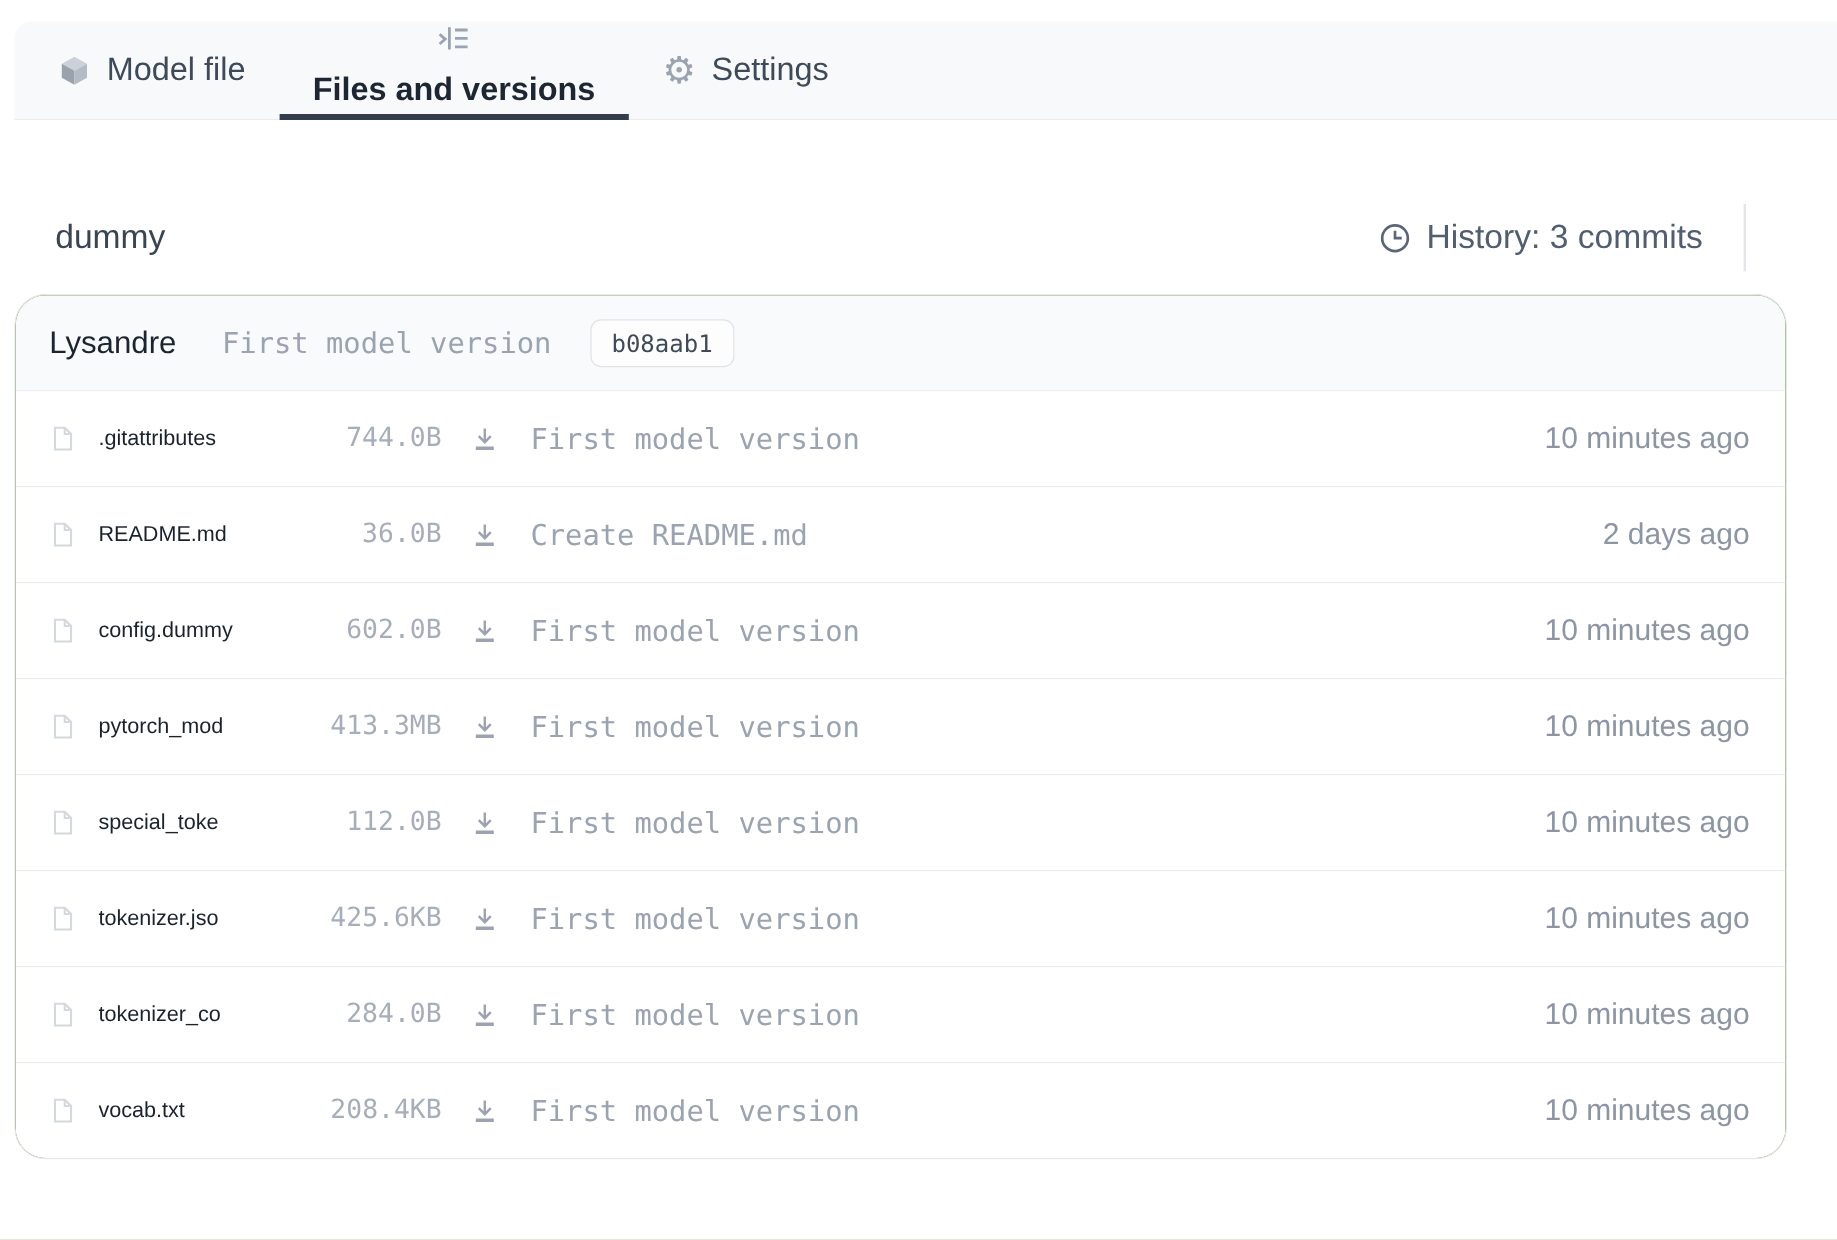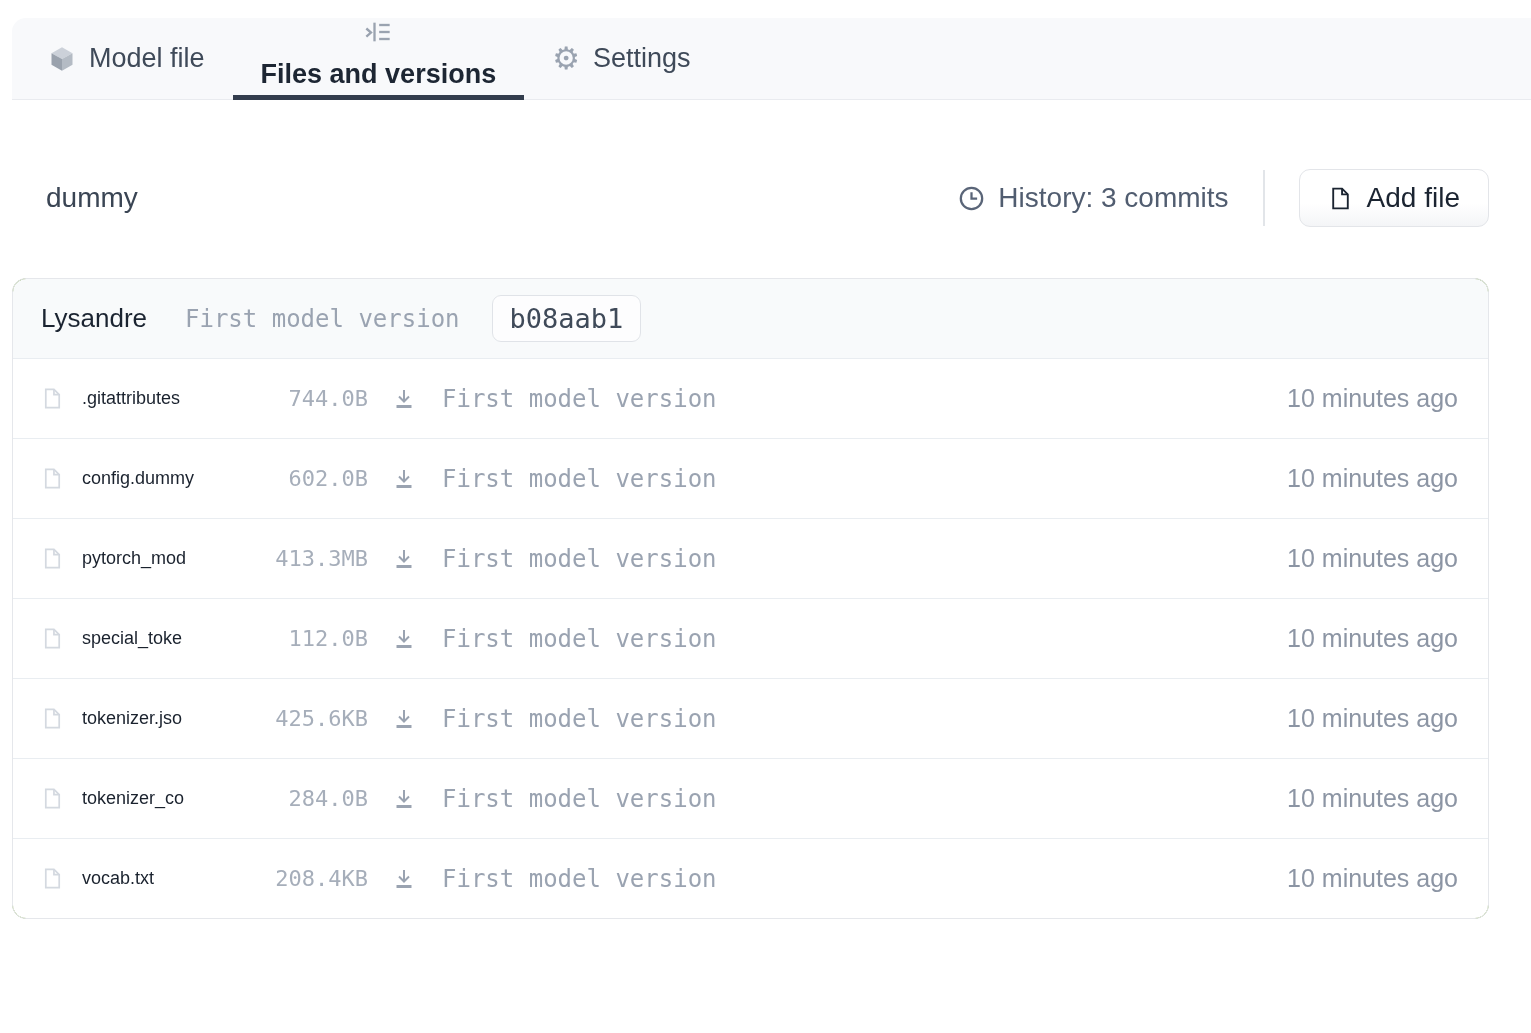--- a/index.html
+++ b/index.html
@@ -30,30 +30,30 @@
   .repo-name { margin-left:34px; font-size:28px; color:#3a4554; }
   .history { margin-left:auto; display:flex; align-items:center; gap:13px;
     font-size:28px; color:#515d70; cursor:pointer; }
   .vsep { width:2px; height:56px; background:#e2e5e9; margin:0 34px; }
   .add-file-btn { height:58px; display:flex; align-items:center; gap:14px;
     padding:0 28px; border:1.5px solid #e3e5e9; border-radius:11px;
     background:linear-gradient(to bottom, #ffffff 60%, #f4f5f7);
     font-size:28px; color:#1b2431; cursor:pointer; }
 
   
-  .card { margin:50px 42px 0 12px; border:1.5px solid #e5e7eb; border-radius:14px;
+  .card { margin:17px 42px 0 12px; border:1.5px solid #e5e7eb; border-radius:26px;
     overflow:hidden; background:#4d7c0f; }
   .commit-head { height:79px; background:#f8fafb; display:flex; align-items:center;
     padding:0 28px; }
   .author { font-size:26px; color:#1b2431; cursor:pointer; }
   .commit-msg-head { margin-left:38px; font-family:"DejaVu Sans Mono", monospace;
     font-size:24px; color:#9aa3b1; }
   .hash-badge { margin-left:32px; padding:7px 17px; border:1.5px solid #e0e3e8;
     border-radius:9px; background:#fdfdfe; font-family:"DejaVu Sans Mono", monospace;
-    font-size:27px; color:#3f4a59; cursor:pointer; }
+    font-size:20px; color:#3f4a59; cursor:pointer; }
 
   .frow { height:80px; display:flex; align-items:center; padding:0 30px 0 28px;
     border-top:1.5px solid #e9edf1; background:#ffffff; }
   .fname { margin-left:18px; width:178px; font-size:18px; color:#1a222e;
     white-space:nowrap; overflow:hidden; cursor:pointer; }
   .fsize { width:108px; text-align:right; font-family:"DejaVu Sans Mono", monospace;
     font-size:22px; color:#a6aeba; }
   .dl { margin-left:24px; display:flex; align-items:center; cursor:pointer; }
   .fmsg { margin-left:26px; flex:1; font-family:"DejaVu Sans Mono", monospace;
     font-size:24px; color:#9aa3b1; white-space:nowrap; overflow:hidden; cursor:pointer; }
@@ -102,29 +102,20 @@
       <svg width="27" height="27" viewBox="0 0 24 24" fill="none" stroke="#5a6578" stroke-width="2">
         <circle cx="12" cy="12" r="9.5"></circle>
         <path d="M12 6.5 V12 H17" fill="none"></path>
       </svg>
     </span>
     <span>History: 3 commits</span>
   </div>
 
   <div class="vsep"></div>
 
-  <button class="add-file-btn">
-    <span style="display:flex;">
-      <svg width="25" height="25" viewBox="0 0 24 24" fill="none" stroke="#1b2431" stroke-width="1.8">
-        <path d="M5 2.5 H13.5 L19 8 V21.5 H5 Z"></path>
-        <path d="M13.5 2.5 V8 H19"></path>
-      </svg>
-    </span>
-    <span>Add file</span>
-  </button>
 </div>
 
 <div class="card">
   <div class="commit-head">
     <span class="author">Lysandre</span>
     <span class="commit-msg-head">First model version</span>
     <span class="hash-badge">b08aab1</span>
   </div>
   <div id="file-rows">
   <div class="frow">
@@ -140,20 +131,39 @@
       <svg width="24" height="24" viewBox="0 0 24 24" fill="none" stroke="#9aa3b1" stroke-width="2">
         <line x1="12" y1="3" x2="12" y2="14"></line>
         <path d="M7 9.5 L12 14.5 L17 9.5" fill="none"></path>
         <line x1="4.5" y1="19.5" x2="19.5" y2="19.5" stroke-width="3"></line>
       </svg>
     </span>
     <span class="fmsg">First model version</span>
     <span class="fdate">10 minutes ago</span>
   </div>
 
+  <div class="frow">
+    <span style="display:flex;">
+      <svg width="23" height="23" viewBox="0 0 24 24" fill="none" stroke="#d4d9e0" stroke-width="1.8">
+        <path d="M5 2.5 H13.5 L19 8 V21.5 H5 Z"></path>
+        <path d="M13.5 2.5 V8 H19"></path>
+      </svg>
+    </span>
+    <span class="fname">README.md</span>
+    <span class="fsize">36.0B</span>
+    <span class="dl">
+      <svg width="24" height="24" viewBox="0 0 24 24" fill="none" stroke="#9aa3b1" stroke-width="2">
+        <line x1="12" y1="3" x2="12" y2="14"></line>
+        <path d="M7 9.5 L12 14.5 L17 9.5" fill="none"></path>
+        <line x1="4.5" y1="19.5" x2="19.5" y2="19.5" stroke-width="3"></line>
+      </svg>
+    </span>
+    <span class="fmsg">Create README.md</span>
+    <span class="fdate">2 days ago</span>
+  </div>
 
   <div class="frow">
     <span style="display:flex;">
       <svg width="23" height="23" viewBox="0 0 24 24" fill="none" stroke="#d4d9e0" stroke-width="1.8">
         <path d="M5 2.5 H13.5 L19 8 V21.5 H5 Z"></path>
         <path d="M13.5 2.5 V8 H19"></path>
       </svg>
     </span>
     <span class="fname">config.dummy</span>
     <span class="fsize">602.0B</span>

